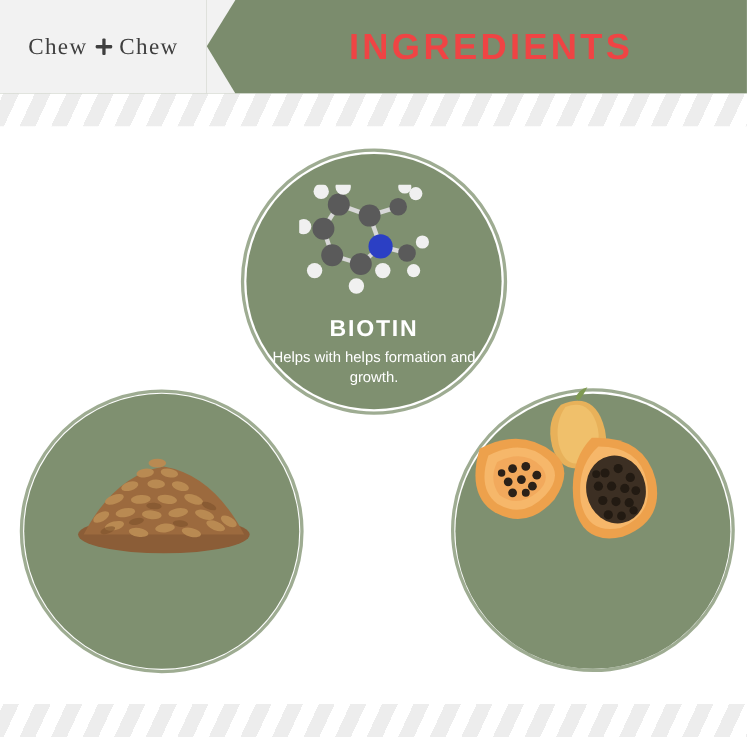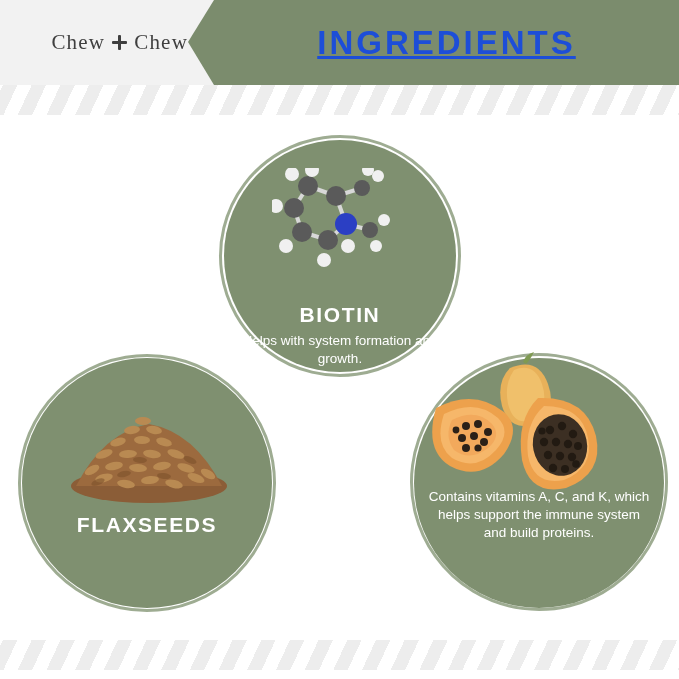--- a/index.html
+++ b/index.html
@@ -30,21 +30,21 @@
     background: #7b8c6d;
   }
   .logo-box {
     position: absolute;
     left: 0; top: 0;
     width: 188px;
     height: 85px;
     background: #f2f2f2;
     display: flex;
     align-items: center;
-    justify-content: flex-end;
+    justify-content: center;
   }
   .logo-notch {
     position: absolute;
     left: 188px; top: 0;
     width: 0; height: 0;
     border-top: 42px solid #f2f2f2;
     border-bottom: 43px solid #f2f2f2;
     border-right: 26px solid transparent;
   }
   .logo-text {
@@ -82,25 +82,24 @@
     width: 15px; height: 3px;
   }
   .header-title {
     position: absolute;
     left: 214px; top: 0;
     width: 465px;
     height: 85px;
     display: flex;
     align-items: center;
     justify-content: center;
-    color: #1d4ed8;
+    color: #ef4444;
     font-size: 33px;
     font-weight: bold;
     letter-spacing: 3px;
-    text-decoration: underline;
   }
 
   
   .stripes {
     position: absolute;
     left: 0;
     width: 679px;
     height: 30px;
     overflow: hidden;
   }
@@ -225,23 +224,23 @@
       <circle cx="52" cy="92" r="7" fill="#f0f0f0"></circle>
       <circle cx="76" cy="78" r="7" fill="#f0f0f0"></circle>
       <circle cx="112" cy="52" r="6" fill="#f0f0f0"></circle>
       <circle cx="104" cy="78" r="6" fill="#f0f0f0"></circle>
       <circle cx="106" cy="8" r="6" fill="#f0f0f0"></circle>
       <circle cx="96" cy="2" r="6" fill="#f0f0f0"></circle>
     </g>
   </svg>
 </div>
 
-<div class="circle-content" id="content-biotin" style="left:224px; top:155px; width:232px; height:232px;">
+<div class="circle-content" id="content-biotin" style="left:224px; top:139px; width:232px; height:232px;">
   <div class="c-title">BIOTIN</div>
-  <div class="c-desc">Helps with system formation and growth.</div>
+  <div class="c-desc">Helps with helps formation and growth.</div>
 </div>
 
 <div class="circle-ring" id="ring-flax"></div>
 <div class="circle" id="circle-flax"></div>
 
 <div class="art" id="art-flax" style="left:64px; top:398px;">
   <svg width="170" height="110" viewBox="0 0 170 110">
     <ellipse cx="85" cy="88" rx="78" ry="17" fill="#8b5d37"></ellipse>
     <path d="M12 88 Q40 34 85 26 Q130 34 158 88 Z" fill="#9c6a3e"></path>
     <g>
@@ -273,21 +272,20 @@
         <ellipse cx="100" cy="78" rx="7" ry="3" transform="rotate(6 100 78)"></ellipse>
         <ellipse cx="60" cy="76" rx="7" ry="3" transform="rotate(-12 60 76)"></ellipse>
         <ellipse cx="126" cy="62" rx="7" ry="3" transform="rotate(24 126 62)"></ellipse>
         <ellipse cx="76" cy="62" rx="7" ry="3" transform="rotate(4 76 62)"></ellipse>
       </g>
     </g>
   </svg>
 </div>
 
 <div class="circle-content" id="content-flax" style="left:22px; top:358px; width:250px; height:250px;">
-  <div class="c-title">FLAXSEEDS</div>
 </div>
 
 <div class="circle-ring" id="ring-papaya"></div>
 <div class="circle" id="circle-papaya"></div>
 
 <div class="art" id="art-papaya" style="left:418px; top:350px;">
   <svg width="200" height="150" viewBox="0 0 200 150">
 
     <path d="M92 18 Q120 6 130 34 Q140 62 116 74 Q92 82 84 56 Q78 32 92 18 Z" fill="#e8b15a"></path>
     <path d="M96 20 Q116 12 124 34 Q132 58 112 70 Q96 76 90 54 Q86 34 96 20 Z" fill="#f0c06b"></path>
@@ -324,18 +322,17 @@
       <circle cx="56" cy="86" r="4"></circle>
         <circle cx="66" cy="92" r="4"></circle>
       <circle cx="48" cy="98" r="4"></circle>
         <circle cx="60" cy="98" r="3.6"></circle>
       <circle cx="38" cy="80" r="3.4"></circle>
     </g>
   </svg>
 </div>
 
 <div class="circle-content" id="content-papaya" style="left:414px; top:358px; width:250px; height:250px;">
-  <div class="c-desc">Contains vitamins A, C, and K, which helps support the immune system and build proteins.</div>
 </div>
 
 <div class="stripes bottom">
   <div class="inner"></div>
 </div>
 
 </body></html>

